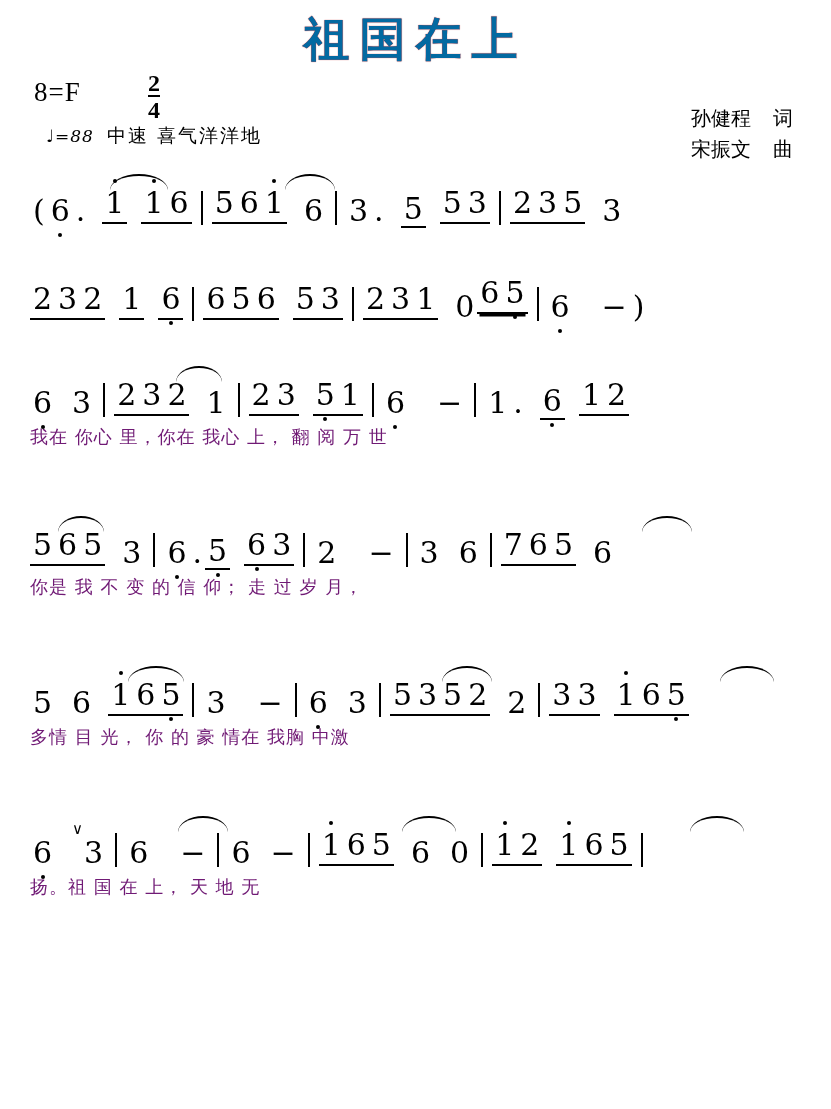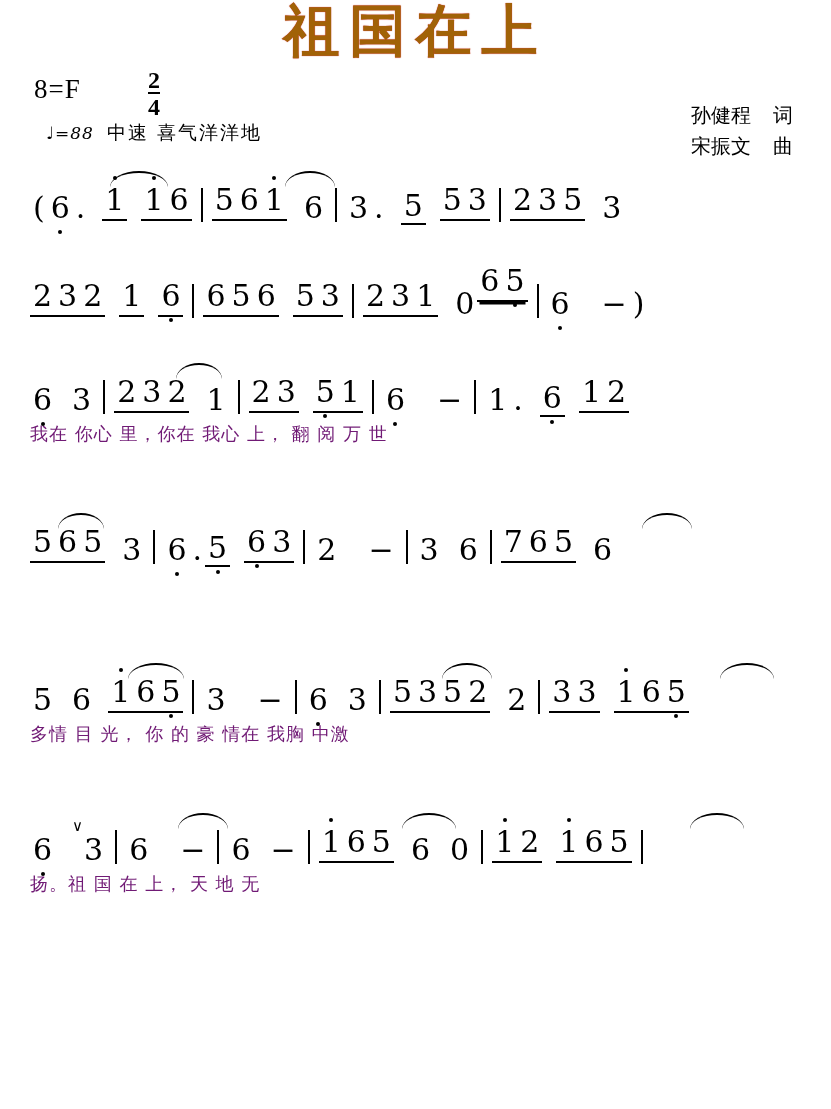--- a/index.html
+++ b/index.html
@@ -20,25 +20,26 @@
     position: relative;
     width: 831px;
     height: 1109px;
     padding: 0;
     box-sizing: border-box;
   }
 
   
   .title {
     text-align: center;
-    color: #a16207;
+    color: #0369a1;
     font-family: "DejaVu Serif", serif;
     font-weight: bold;
-    font-size: 56px;
+    font-size: 46px;
     letter-spacing: 10px;
+    padding-top: 14px;
     line-height: 1.1;
     text-shadow: 0 0 1px #c00000;
   }
 
   
   .header {
     position: relative;
     height: 105px;
     margin-top: 6px;
   }
@@ -122,21 +123,21 @@
   .beamgroup {
     display: inline-block;
     border-bottom: 2.5px solid #000;
     padding-bottom: 2px;
     margin-bottom: 4px;
   }
   .beamgroup2 {
     display: inline-block;
     border-bottom: 2.5px solid #000;
     padding-bottom: 2px;
-    margin-bottom: 19px;
+    margin-bottom: 10px;
     box-shadow: 0 5px 0 -2.5px #000;
   }
   .bar {
     display: inline-block;
     width: 2px;
     height: 34px;
     background: #000;
     margin: 0 9px 3px 9px;
     vertical-align: bottom;
   }
@@ -370,20 +371,21 @@
         <span class="sp"></span>
         <span class="n">6</span>
         <span class="bar"></span>
         <span class="beamgroup">
           <span class="n">7</span><span class="n">6</span><span class="n">5</span>
         </span>
         <span class="sp"></span>
         <span class="n">6</span>
       </div>
       <div class="lyrics">
+        <span class="line">你是  我 不 变 的 信  仰；  走 过 岁     月，</span>
       </div>
     </div>
   </div>
 
   <div class="system with-lyrics">
     <div class="sysline">
       <div class="slur" style="left:98px; top:-2px; width:56px;"></div>
       <div class="slur" style="left:412px; top:-2px; width:50px;"></div>
       <div class="slur" style="left:690px; top:-2px; width:54px;"></div>
       <div class="notes">

